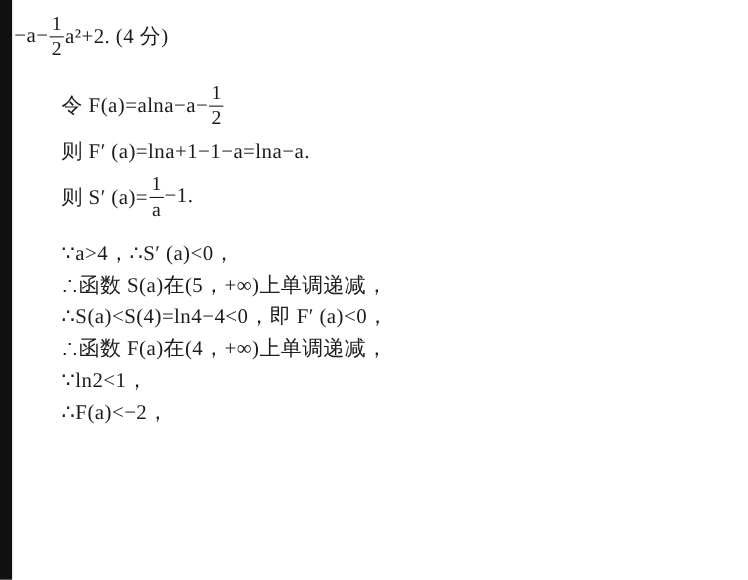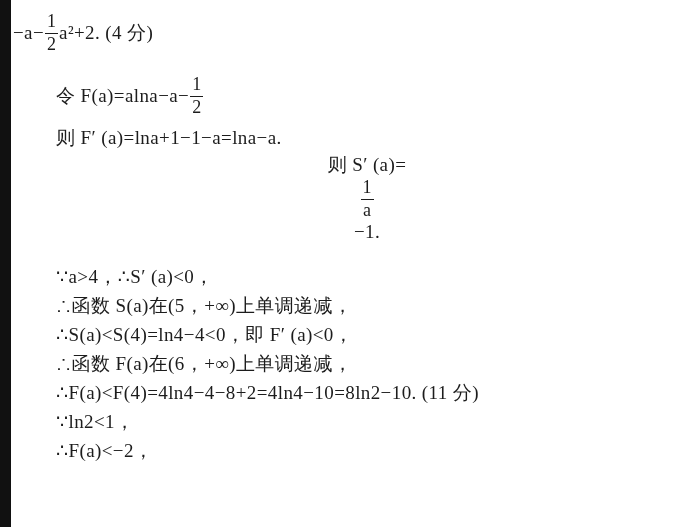--- a/index.html
+++ b/index.html
@@ -71,21 +71,20 @@
 </style>
 </head>
 <body>
 
 <div class="edge-bar"></div>
 
 <div class="content">
     <div class="line has-frac" style="margin-bottom: 9px;"><span class="seg">−a−</span><span class="frac"><span class="num">1</span><span class="den">2</span></span><span class="seg">a²+2. (4 分)</span></div>
     <div class="line indent has-frac"><span class="seg">令 F(a)=alna−a−</span><span class="frac"><span class="num">1</span><span class="den">2</span></span></div>
     <div class="line indent"><span class="seg">则 F′ (a)=lna+1−1−a=lna−a.</span></div>
-    <div class="line indent has-frac" style="margin-bottom: 20px; flex-direction: column;"><span class="seg">则 S′ (a)=</span><span class="frac"><span class="num">1</span><span class="den">a</span></span><span class="seg">−1.</span></div>
+    <div class="line indent has-frac" style="margin-bottom: 9px;"><span class="seg">则 S′ (a)=</span><span class="frac"><span class="num">1</span><span class="den">a</span></span><span class="seg">−1.</span></div>
     <div class="line indent"><span class="seg">∵a&gt;4，∴S′ (a)&lt;0，</span></div>
     <div class="line indent"><span class="seg">∴函数 S(a)在(5，+∞)上单调递减，</span></div>
     <div class="line indent"><span class="seg">∴S(a)&lt;S(4)=ln4−4&lt;0，即 F′ (a)&lt;0，</span></div>
-    <div class="line indent"><span class="seg">∴函数 F(a)在(6，+∞)上单调递减，</span></div>
-    <div class="line indent"><span class="seg">∴F(a)&lt;F(4)=4ln4−4−8+2=4ln4−10=8ln2−10. (11 分)</span></div>
+    <div class="line indent"><span class="seg">∴函数 F(a)在(4，+∞)上单调递减，</span></div>
     <div class="line indent"><span class="seg">∵ln2&lt;1，</span></div>
     <div class="line indent"><span class="seg">∴F(a)&lt;−2，</span></div>
   </div>
 
 </body></html>

